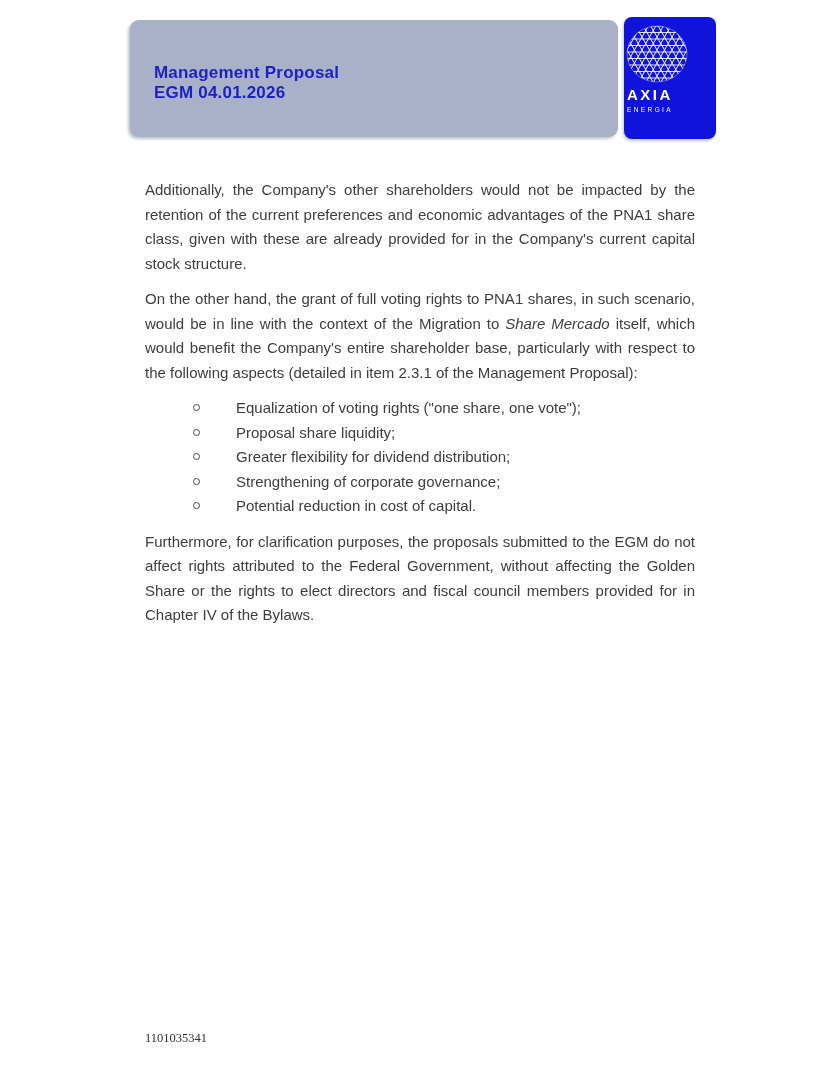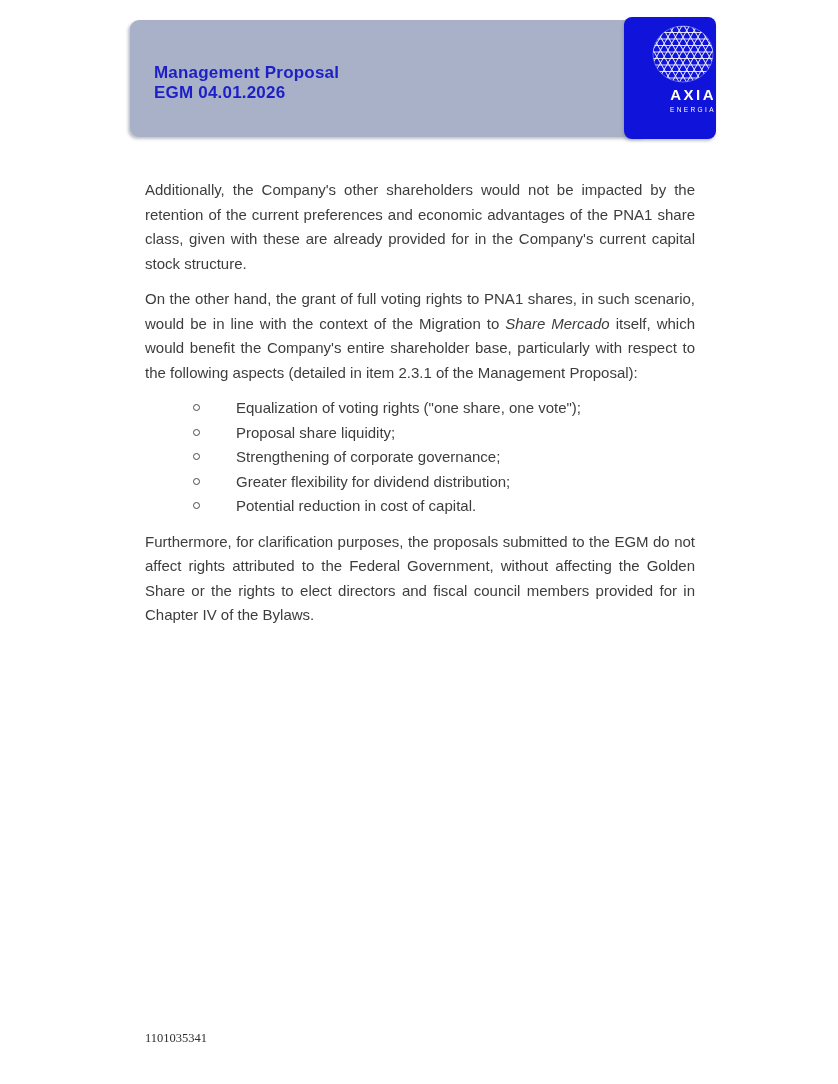--- a/index.html
+++ b/index.html
@@ -19,21 +19,20 @@
   
   .header-banner {
     position: absolute;
     left: 130px;
     top: 20px;
     width: 488px;
     height: 117px;
     background: #a8b1c7;
     border-radius: 9px;
     box-shadow: -2px 2px 3px rgba(110,120,140,0.45);
-    padding-left: 32px;
   }
   .banner-title {
     position: absolute;
     left: 24px;
     top: 43px;
     font-size: 17px;
     font-weight: bold;
     color: #1d1fc6;
     line-height: 20px;
     letter-spacing: 0.2px;
@@ -43,21 +42,21 @@
   .logo-box {
     position: absolute;
     left: 624px;
     top: 17px;
     width: 92px;
     height: 122px;
     background: #1013d9;
     border-radius: 8px;
     display: flex;
     flex-direction: column;
-    align-items: flex-end;
+    align-items: flex-start;
     box-shadow: -1px 2px 3px rgba(110,120,140,0.45);
   }
   .logo-sphere { margin-top: 8px; }
   .logo-brand {
     color: #ffffff;
     font-weight: bold;
     font-size: 15px;
     letter-spacing: 2.5px;
     margin-top: 1px;
     margin-left: 3px;
@@ -188,25 +187,25 @@
       <li>
         <span class="bullet-circle"></span>
         <span>Equalization of voting rights ("one share, one vote");</span>
       </li>
       <li>
         <span class="bullet-circle"></span>
         <span>Proposal share liquidity;</span>
       </li>
       <li>
         <span class="bullet-circle"></span>
+        <span>Greater flexibility for dividend distribution;</span>
+      </li>
+      <li>
+        <span class="bullet-circle"></span>
         <span>Strengthening of corporate governance;</span>
-      </li>
-      <li>
-        <span class="bullet-circle"></span>
-        <span>Greater flexibility for dividend distribution;</span>
       </li>
       <li>
         <span class="bullet-circle"></span>
         <span>Potential reduction in cost of capital.</span>
       </li>
     </ul>
 
     <p>Furthermore, for clarification purposes, the proposals submitted to the EGM do not affect rights attributed to the Federal Government, without affecting the Golden Share or the rights to elect directors and fiscal council members provided for in Chapter IV of the Bylaws.</p>
   </div>
 

